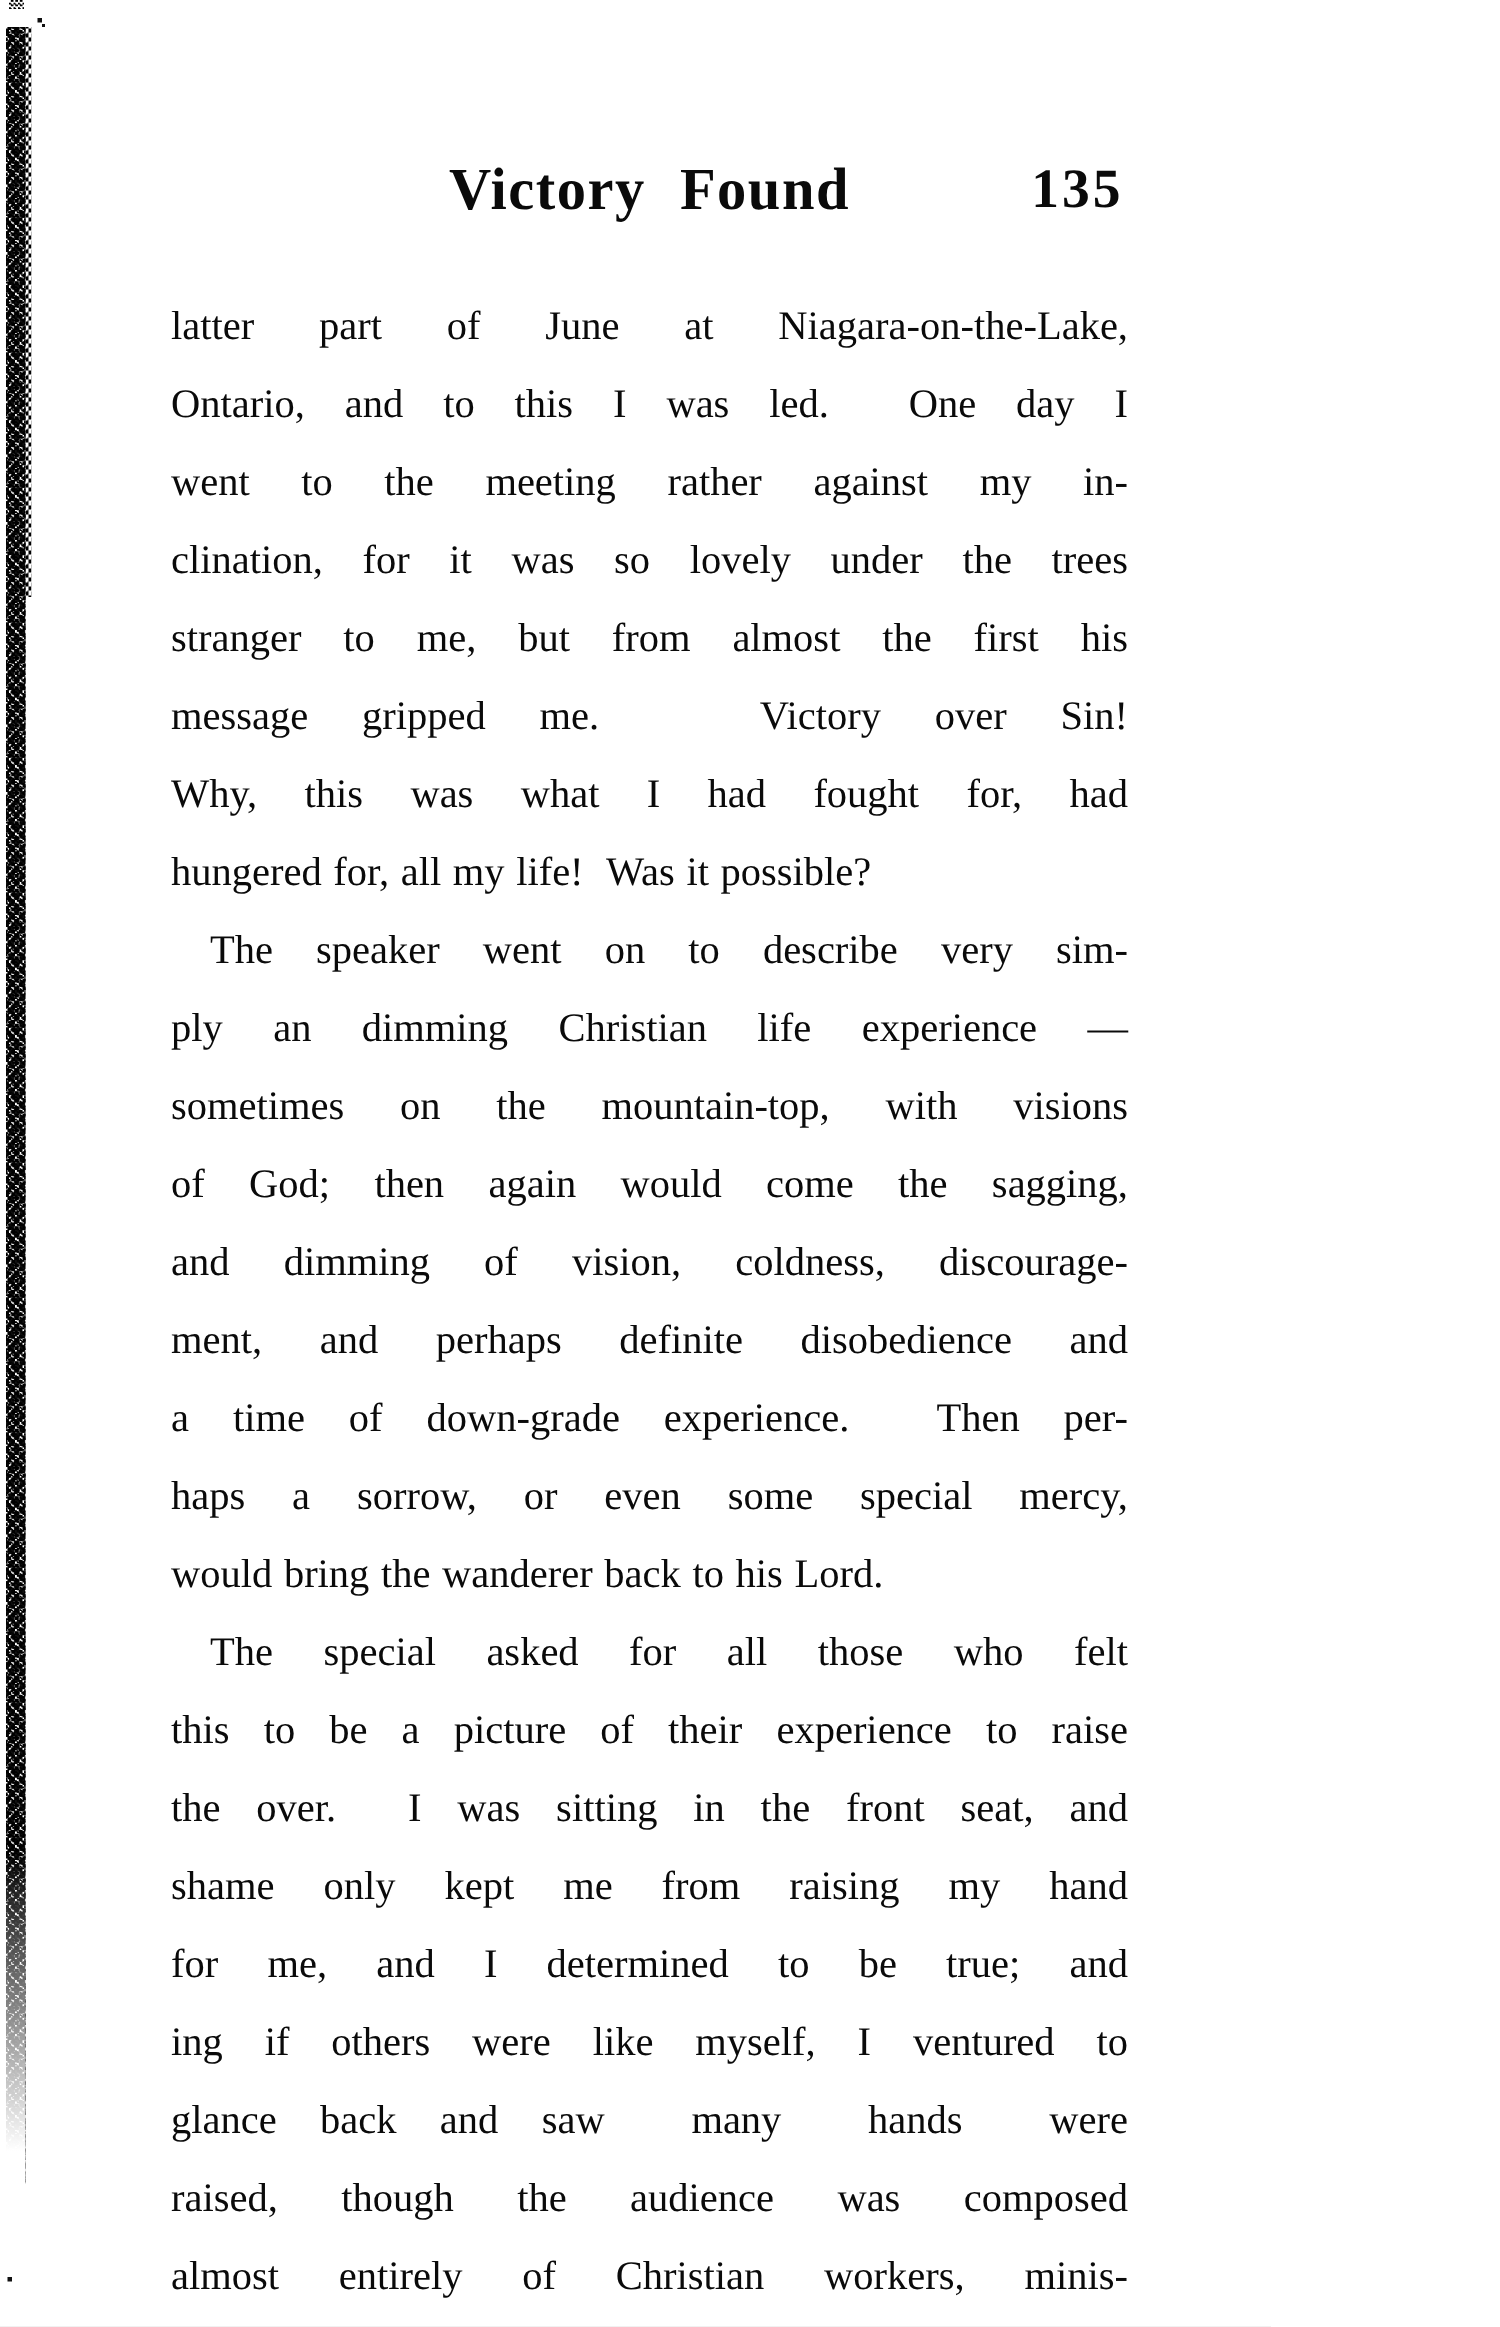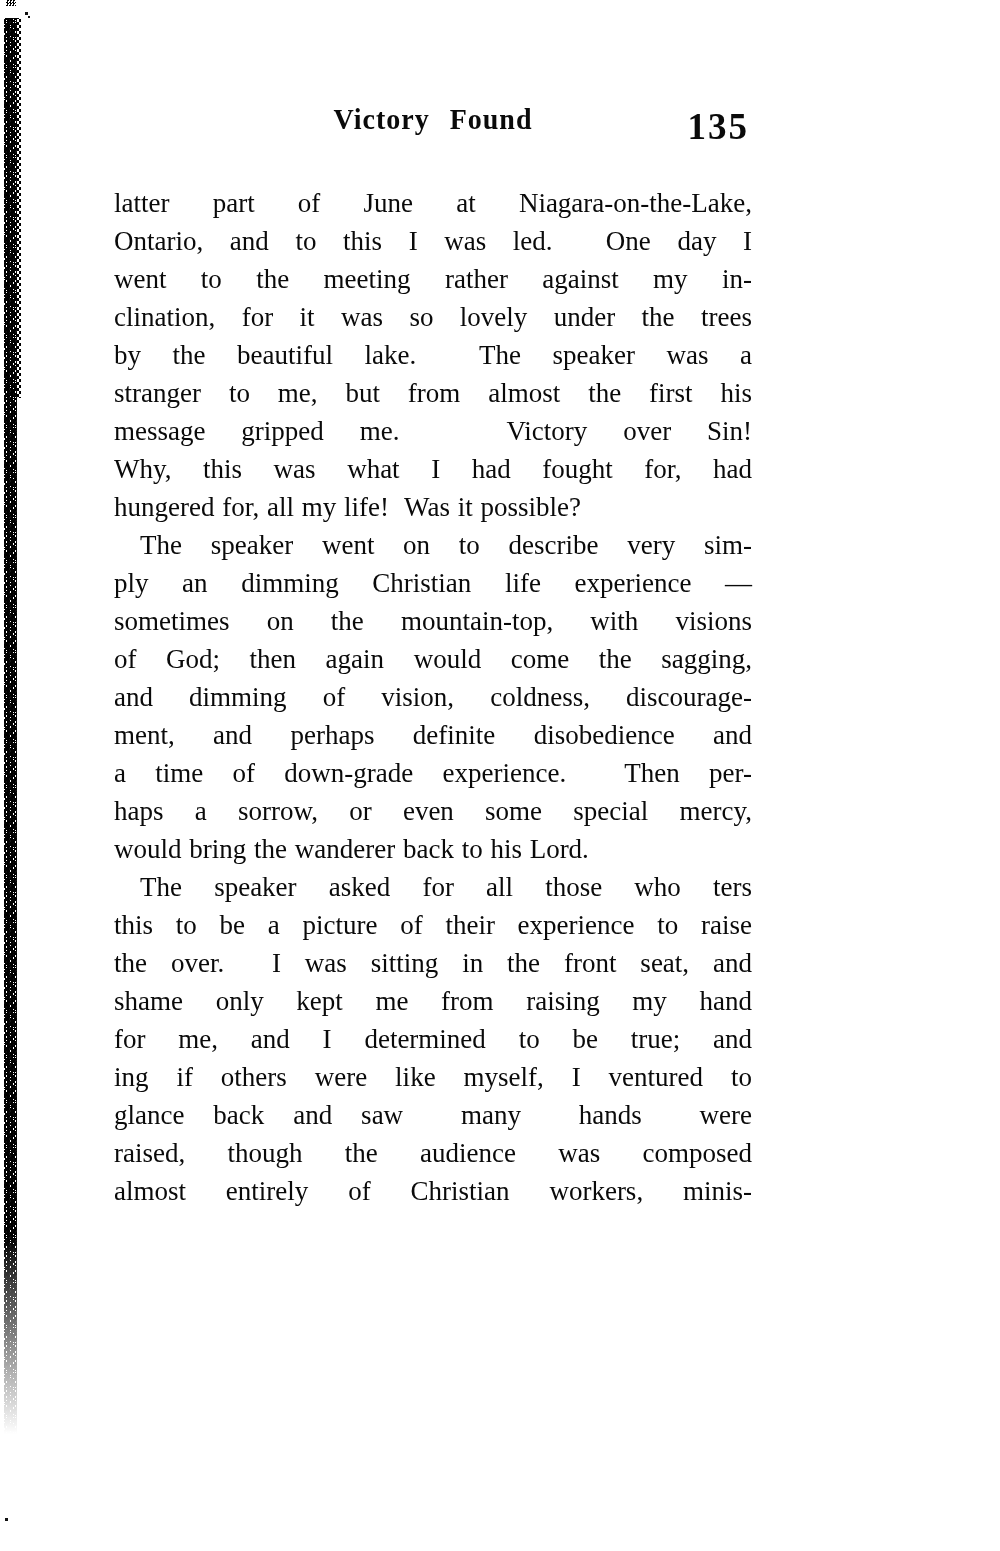--- a/index.html
+++ b/index.html
@@ -35,37 +35,38 @@
     background:repeating-conic-gradient(#000 0% 25%, transparent 25% 50%) 0 0/3px 3px;}
   .speck.s2{left:25px;top:12px;width:3px;height:3px;}
   .speck.s3{left:28px;top:16px;width:2px;height:2px;}
   .speck.s4{left:5px;top:1518px;width:3px;height:3px;}
 
   .running-head{
     position:absolute;left:115px;top:104px;width:636px;height:50px;
   }
   .running-head .title{
     display:block;text-align:center;
-    font-size:28px;font-weight:bold;
+    font-size:39px;font-weight:bold;
     letter-spacing:1px;word-spacing:12px;
     transform:scaleY(1.02);
   }
   .running-head .folio{
     position:absolute;right:2px;top:1px;
     font-size:37px;font-weight:600;letter-spacing:2px;margin-left:44px;
   }
 
   .page-body{
     position:absolute;left:114px;top:184px;width:638px;
     font-size:27px;line-height:38px;
   }
   .line{
     text-align:justify;text-align-last:justify;
     white-space:pre-wrap;
     word-spacing:1px;
+    margin-top:14px;
   }
   .line.last{text-align-last:left;}
   .line.indent{text-indent:26px;}
 </style>
 </head>
 <body>
 
 <div class="page">
   <div class="binding-strip"></div>
   <div class="speck s1"></div>
@@ -76,35 +77,34 @@
   <div class="running-head">
     <span class="title">Victory Found</span>
     <span class="folio">135</span>
   </div>
 
   <div class="page-body">
       <div class="line">latter part of June at Niagara-on-the-Lake,</div>
       <div class="line">Ontario, and to this I was led.  One day I</div>
       <div class="line">went to the meeting rather against my in-</div>
       <div class="line">clination, for it was so lovely under the trees</div>
-      <div class="line">by the beautiful lake.  The speaker was a</div>
       <div class="line">stranger to me, but from almost the first his</div>
       <div class="line">message gripped me.   Victory over Sin!</div>
       <div class="line">Why, this was what I had fought for, had</div>
       <div class="line last">hungered for, all my life!  Was it possible?</div>
       <div class="line indent">The speaker went on to describe very sim-</div>
       <div class="line">ply an dimming Christian life experience —</div>
       <div class="line">sometimes on the mountain-top, with visions</div>
       <div class="line">of God; then again would come the sagging,</div>
       <div class="line">and dimming of vision, coldness, discourage-</div>
       <div class="line">ment, and perhaps definite disobedience and</div>
       <div class="line">a time of down-grade experience.  Then per-</div>
       <div class="line">haps a sorrow, or even some special mercy,</div>
       <div class="line last">would bring the wanderer back to his Lord.</div>
-      <div class="line indent">The speaker asked for all those who ters</div>
+      <div class="line indent">The special asked for all those who felt</div>
       <div class="line">this to be a picture of their experience to raise</div>
       <div class="line">the over.  I was sitting in the front seat, and</div>
       <div class="line">shame only kept me from raising my hand</div>
       <div class="line">for me, and I determined to be true; and</div>
       <div class="line">ing if others were like myself, I ventured to</div>
       <div class="line">glance back and saw  many  hands  were</div>
       <div class="line">raised, though the audience was composed</div>
       <div class="line">almost entirely of Christian workers, minis-</div>
     </div>
 </div>

